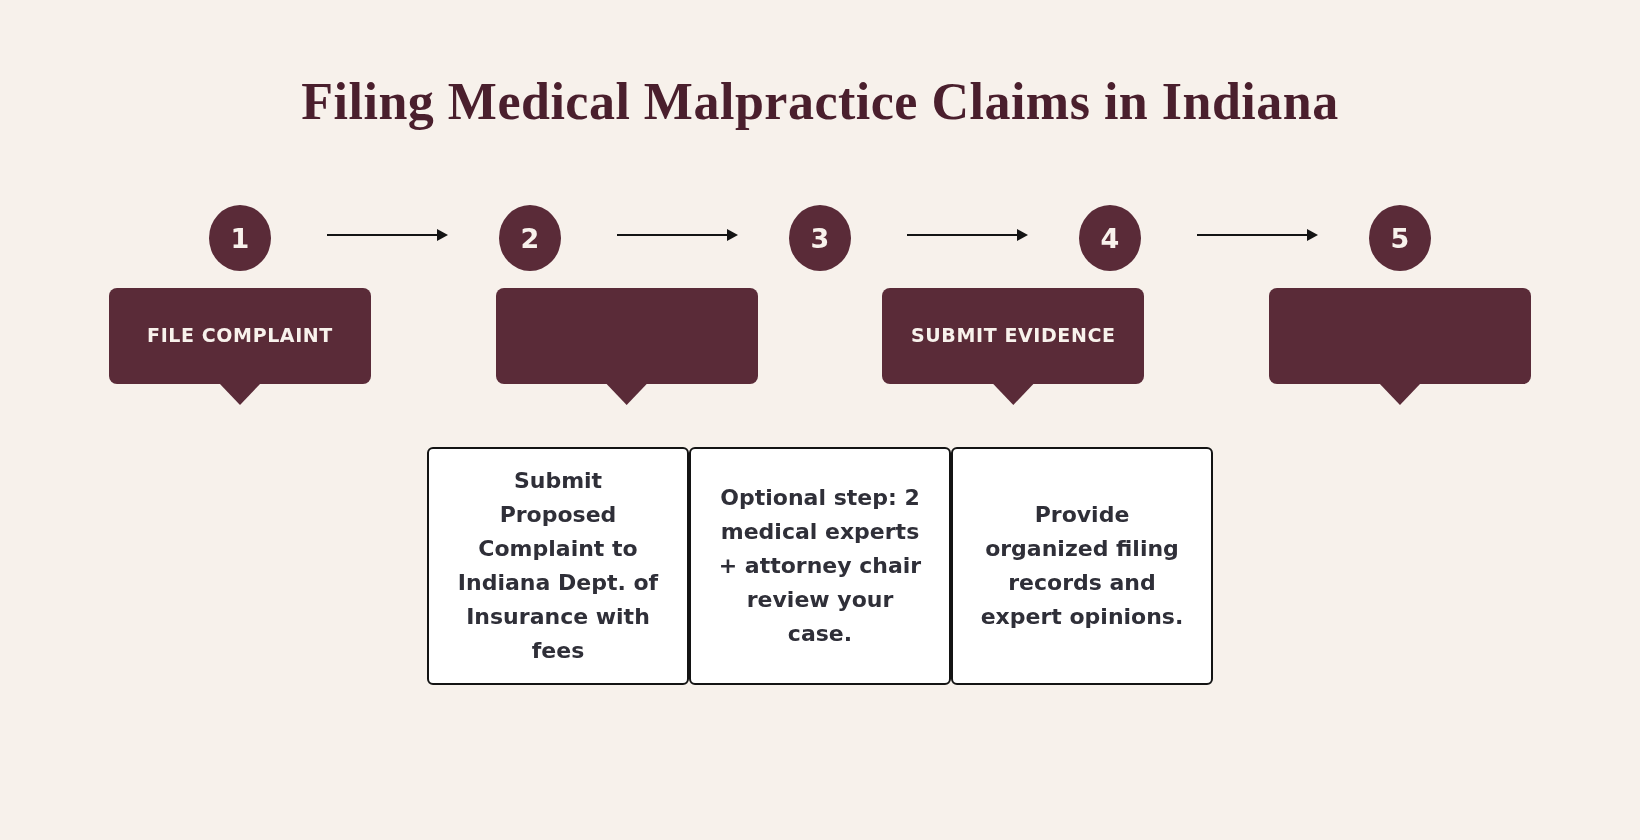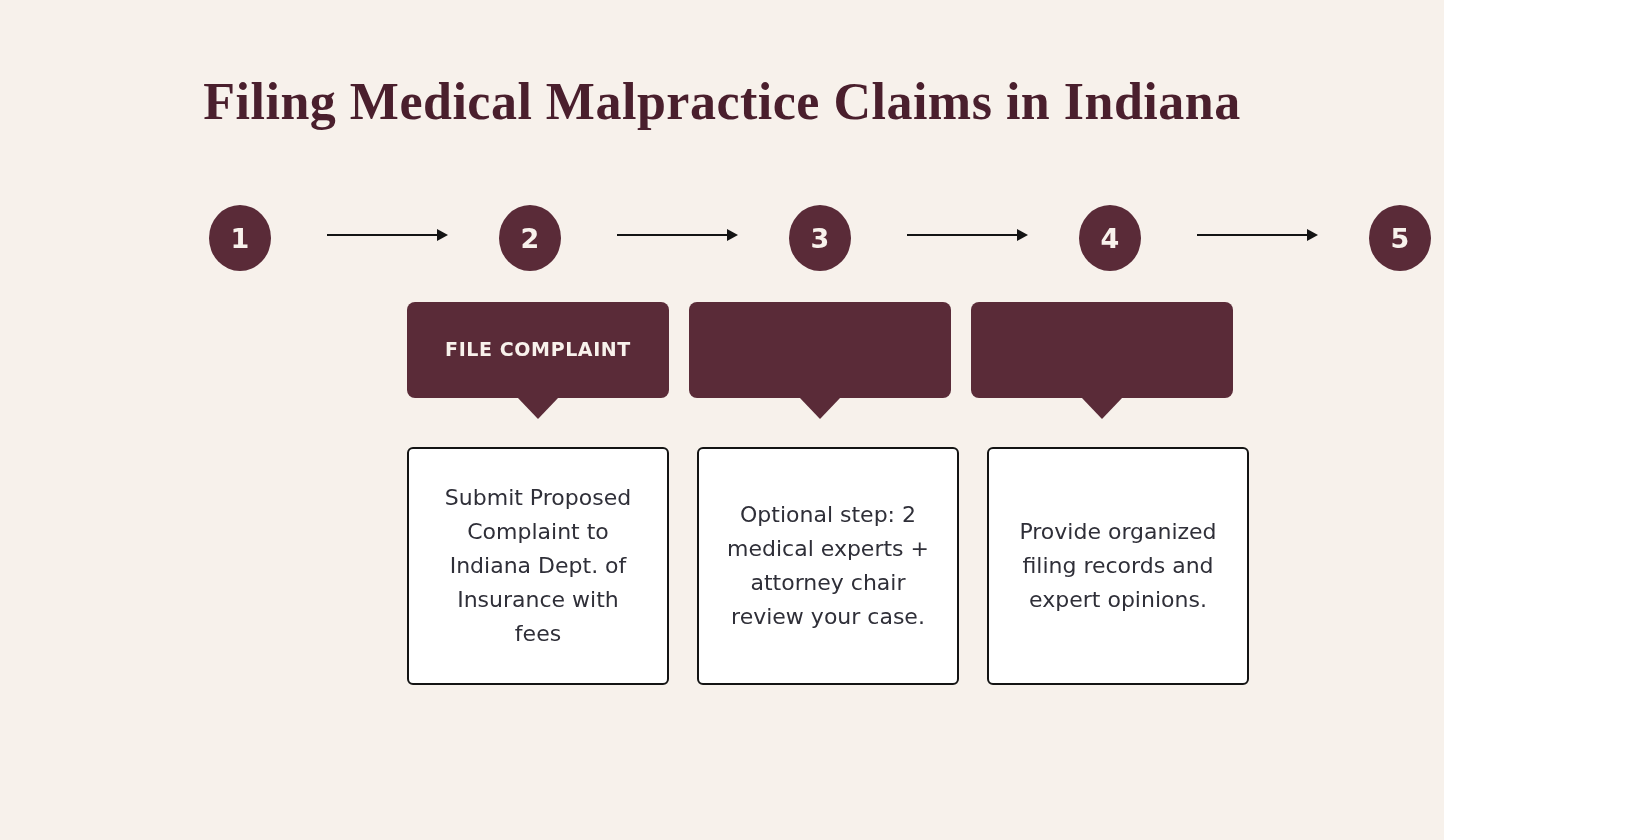--- a/index.html
+++ b/index.html
@@ -1,18 +1,18 @@
 <!DOCTYPE html>
 <html><head>
 <meta charset="utf-8">
 <style>
   html, body { margin: 0; padding: 0; }
   .canvas {
     position: relative;
-    width: 1444px;
+    width: 1640px;
     height: 840px;
     background: #F7F1EB;
     overflow: hidden;
     font-family: "DejaVu Sans", "Liberation Sans", sans-serif;
   }
   .title {
     position: absolute;
     top: 72px;
     left: 0;
     right: 0;
@@ -72,26 +72,26 @@
     width: 0;
     height: 0;
     border-left: 11px solid #141414;
     border-top: 6px solid transparent;
     border-bottom: 6px solid transparent;
   }
   .a0 { left: 218px; } .a1 { left: 508px; } .a2 { left: 798px; } .a3 { left: 1088px; }
   
   .header-row {
     position: absolute;
-    top: 302px;
+    top: 288px;
     left: 0;
     width: 1422px;
     display: flex;
     gap: 20px;
-    justify-content: center;
+    justify-content: space-between;
   }
   .step-header {
     position: relative;
     width: 262px;
     height: 96px;
     background: #5A2B38;
     border-radius: 8px;
     display: flex;
     align-items: center;
     justify-content: center;
@@ -114,25 +114,25 @@
     transform: translateX(-50%);
     width: 42px;
     height: 22px;
     background: #5A2B38;
     clip-path: polygon(0 0, 100% 0, 50% 100%);
   }
   
   .desc-row {
     position: absolute;
     top: 447px;
-    left: 8px;
-    width: 1422px;
-    display: flex;
-    gap: 28px;
-    justify-content: center;
+    left: 0;
+    width: 1422px;
+    display: flex;
+    justify-content: center;
+    font-weight: bold;
   }
   .step-desc {
     width: 262px;
     height: 238px;
     background: #FFFFFF;
     border: 2px solid #141414;
     border-radius: 6px;
     box-sizing: border-box;
     display: flex;
     align-items: center;
@@ -179,20 +179,24 @@
 
     <div class="header-row">
       <div class="step-header">
         <span class="label">FILE COMPLAINT</span>
         <span class="tail"></span>
       </div>
       <div class="step-header">
         <span class="tail"></span>
       </div>
       <div class="step-header">
+        <span class="label">SUBMIT EVIDENCE</span>
+        <span class="tail"></span>
+      </div>
+      <div class="step-header">
         <span class="tail"></span>
       </div>
     </div>
 
     <div class="desc-row">
       <div class="step-desc">
         <span class="text">Submit Proposed Complaint to Indiana Dept. of Insurance with fees</span>
       </div>
       <div class="step-desc">
         <span class="text">Optional step: 2 medical experts + attorney chair review your case.</span>

